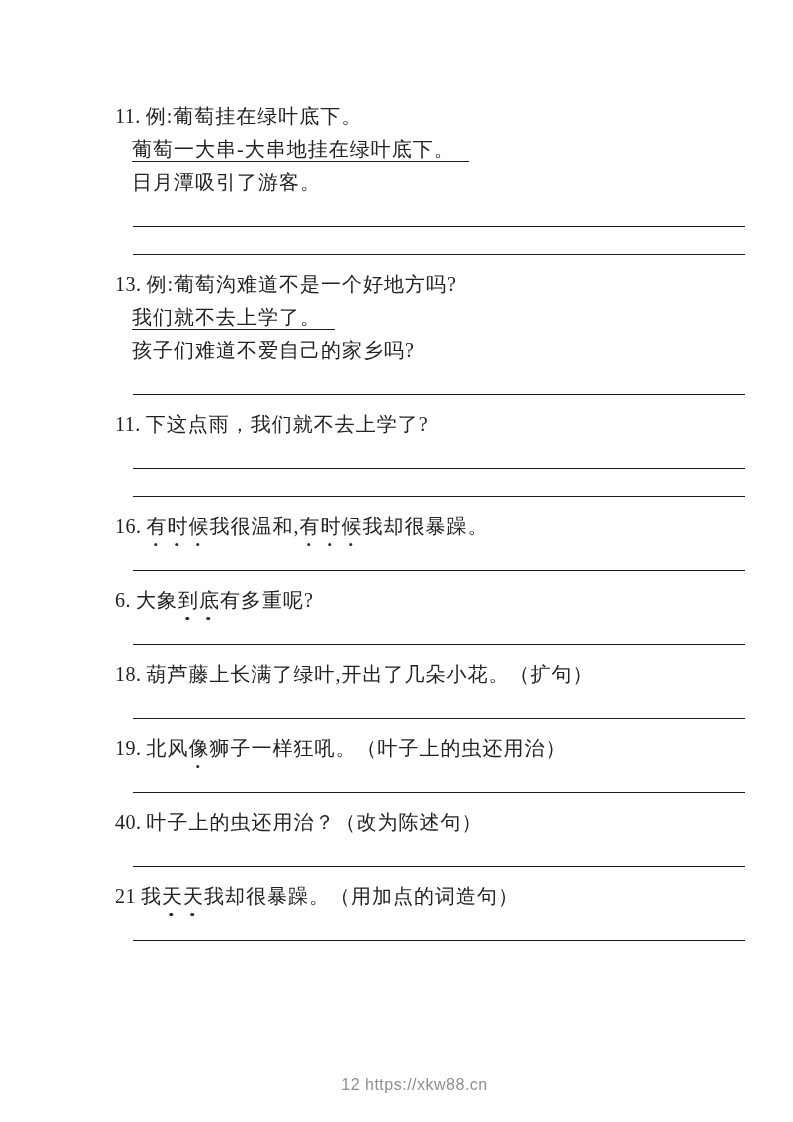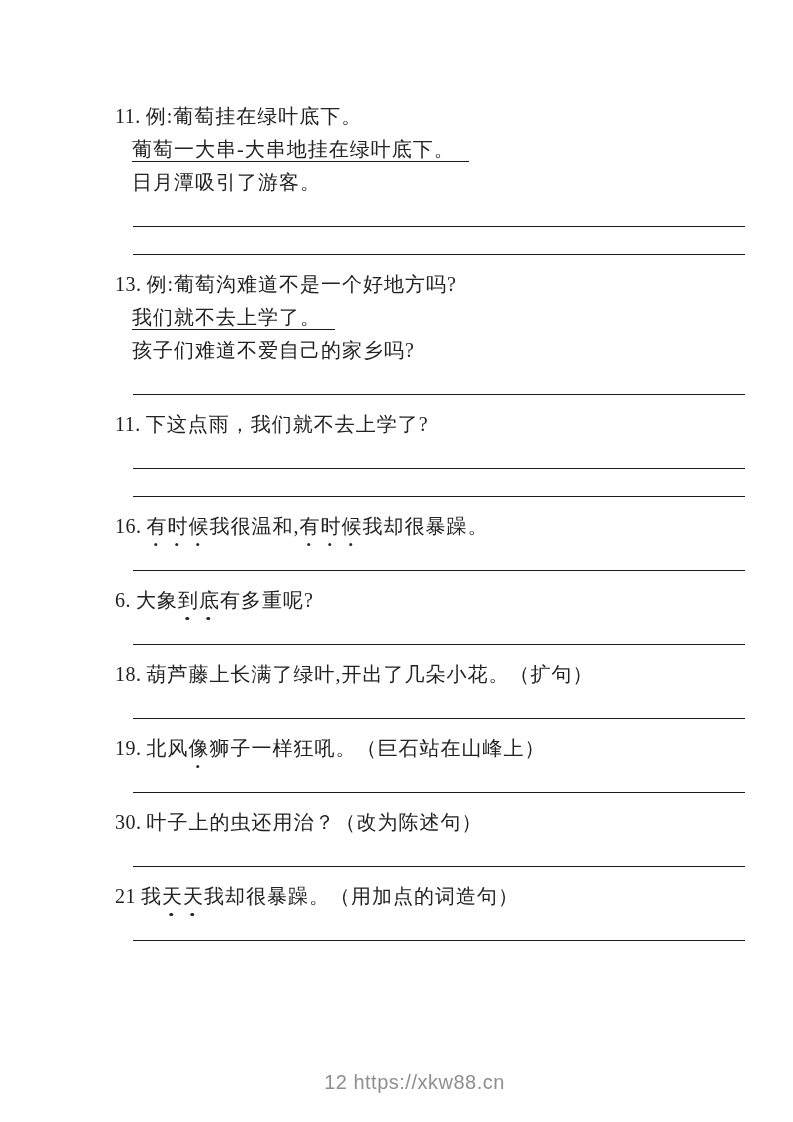--- a/index.html
+++ b/index.html
@@ -46,21 +46,21 @@
     border-radius: 50%;
     background: #2a2a2a;
   }
   .footer {
     position: absolute;
     left: 0;
     right: 0;
     bottom: 28px;
     text-align: center;
     font-family: "Liberation Sans", "DejaVu Sans", sans-serif;
-    font-size: 20px;
+    font-size: 16px;
     color: #8f8f8f;
     letter-spacing: 0.5px;
     padding-left: 36px;
   }
 </style>
 </head>
 <body>
 
 <div class="page">
   <div id="items">
@@ -92,25 +92,25 @@
       </div>
       <div class="item">
         <div class="line"><span class="num">6.</span><span class="part">大象</span><span class="em-char">到</span><span class="em-char">底</span><span class="part">有多重呢?</span></div>
         <div class="blank"></div>
       </div>
       <div class="item">
         <div class="line"><span class="num">18.</span><span class="part">葫芦藤上长满了绿叶,开出了几朵小花。（扩句）</span></div>
         <div class="blank"></div>
       </div>
       <div class="item">
-        <div class="line"><span class="num">19.</span><span class="part">北风</span><span class="em-char">像</span><span class="part">狮子一样狂吼。（巨石站在山峰上）</span></div>
+        <div class="line"><span class="num">19.</span><span class="part">北风</span><span class="em-char">像</span><span class="part">狮子一样狂吼。（叶子上的虫还用治）</span></div>
         <div class="blank"></div>
       </div>
       <div class="item">
-        <div class="line"><span class="num">30.</span><span class="part">叶子上的虫还用治？（改为陈述句）</span></div>
+        <div class="line"><span class="num">40.</span><span class="part">叶子上的虫还用治？（改为陈述句）</span></div>
         <div class="blank"></div>
       </div>
       <div class="item">
         <div class="line"><span class="num">21</span><span class="part">我</span><span class="em-char">天</span><span class="em-char">天</span><span class="part">我却很暴躁。（用加点的词造句）</span></div>
         <div class="blank"></div>
       </div>
     </div>
   <div class="footer">
     <span>12 https://xkw88.cn</span>
   </div>

